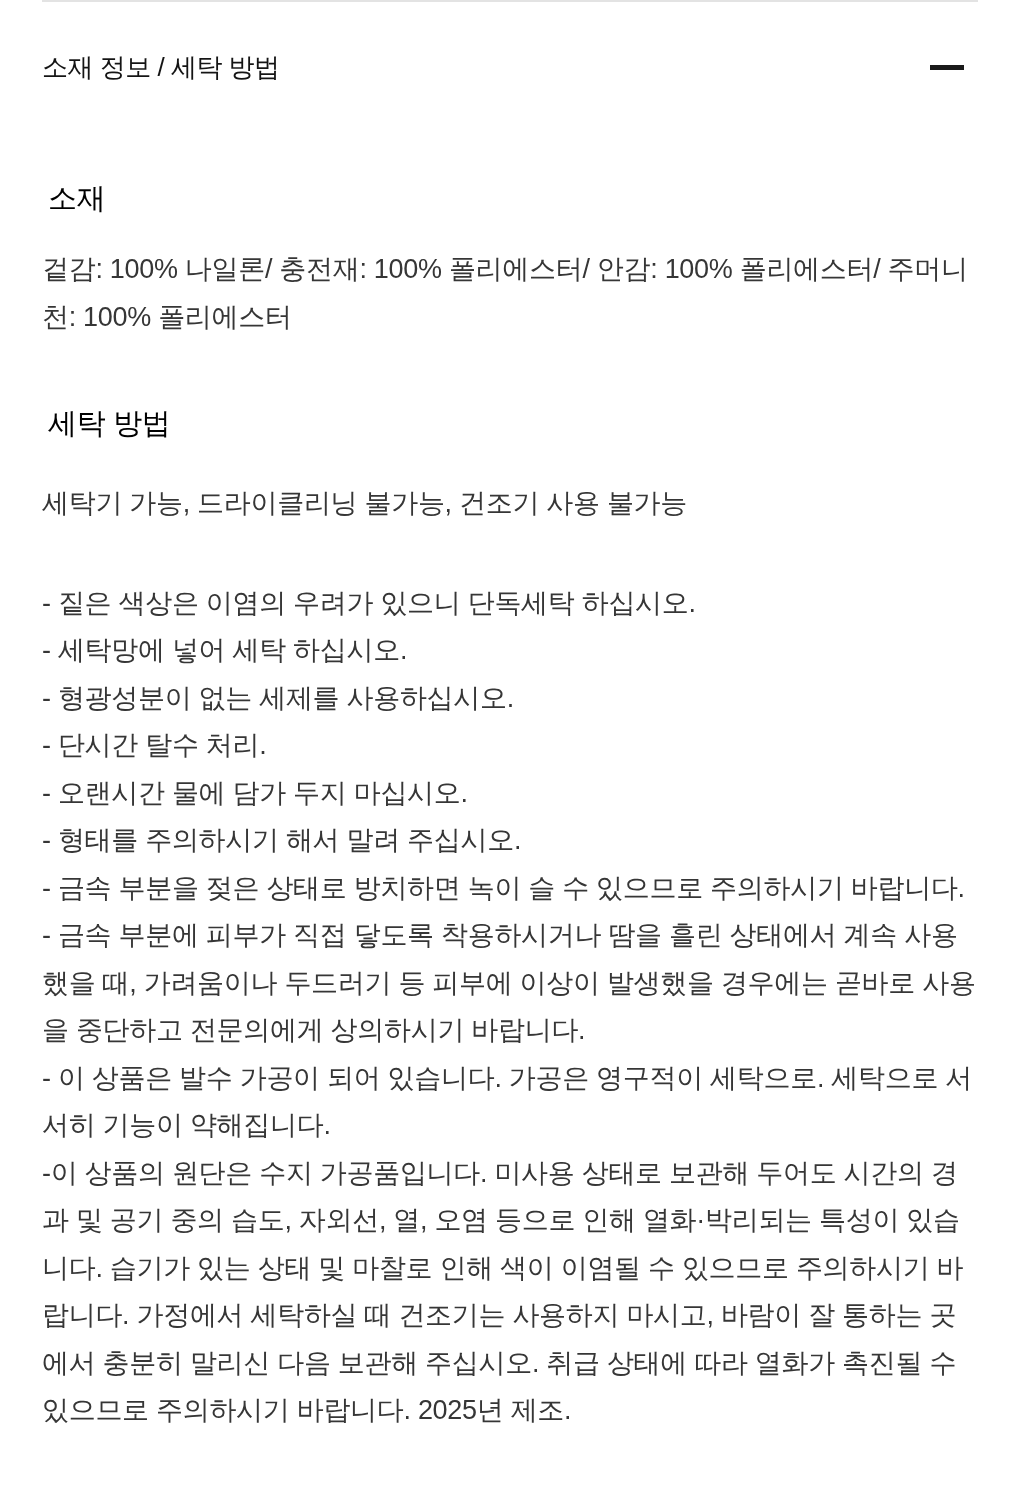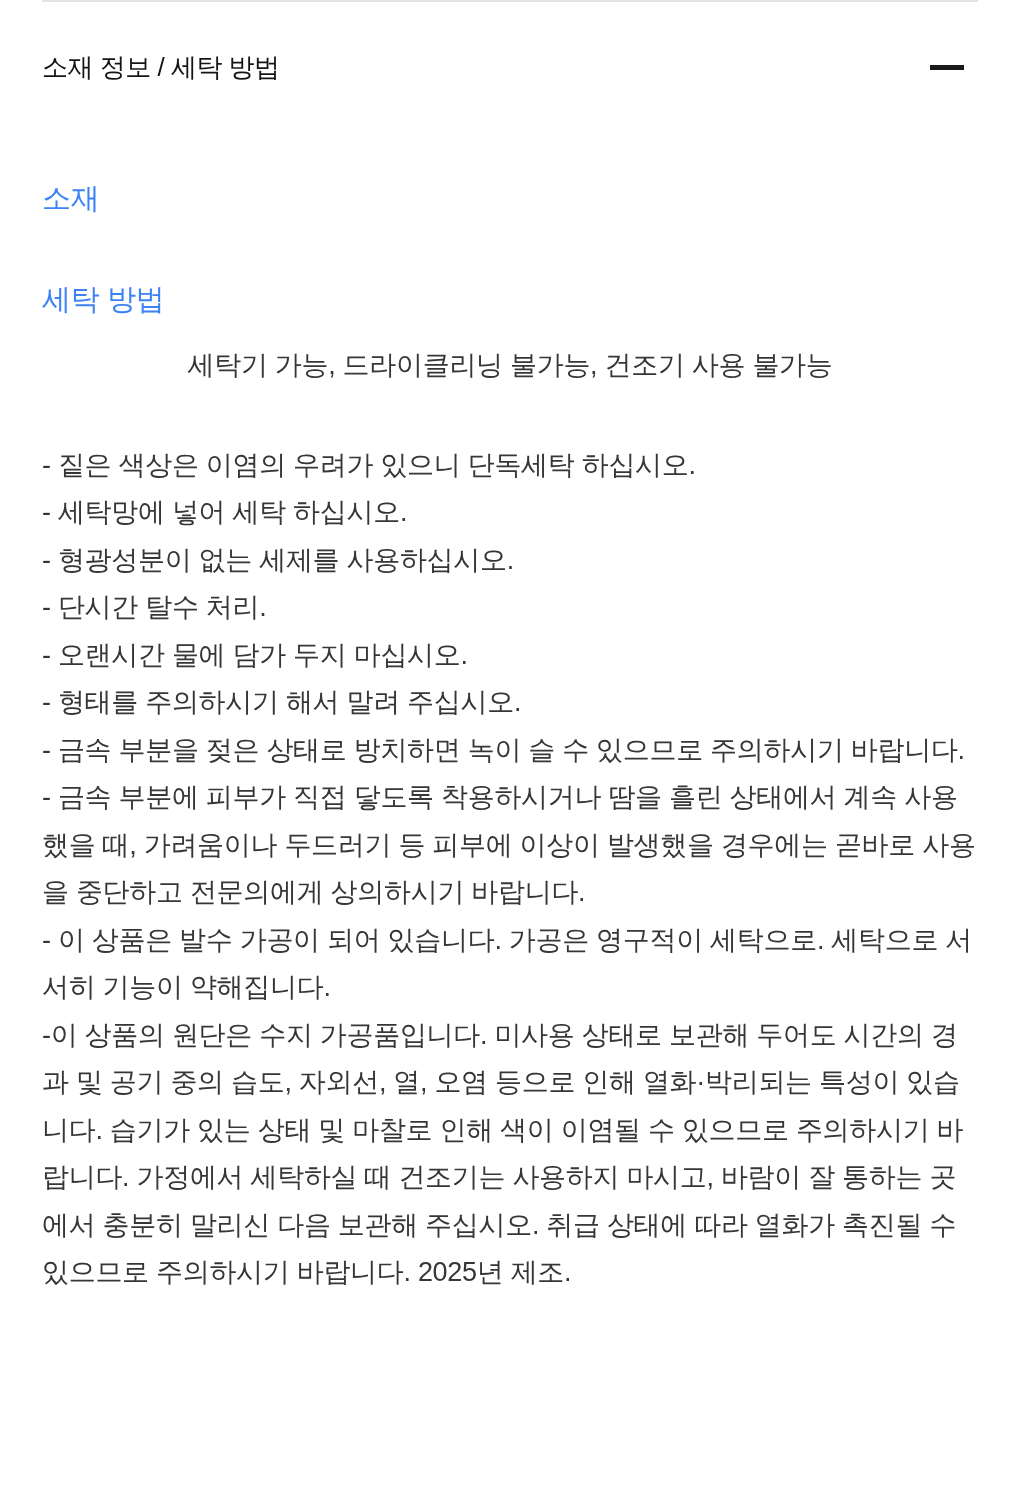--- a/index.html
+++ b/index.html
@@ -38,51 +38,53 @@
     width: 34px;
     height: 5px;
     background: #1a1a1a;
     margin-right: 14px;
     flex: 0 0 auto;
   }
   .section-heading {
     font-size: 29px;
     line-height: 38px;
     font-weight: 400;
-    color: #3b82f6;
+    color: #000000;
     letter-spacing: -0.3px;
+    margin-left: 6px;
   }
   .heading-material { margin-top: 95px; }
   .heading-care     { margin-top: 63px; }
   .body-text {
     font-size: 27px;
     line-height: 47.5px;
     letter-spacing: -0.3px;
     color: #363636;
     word-break: break-all;
   }
   .composition-text { margin-top: 29px; }
-  .care-summary     { margin-top: 24px; text-align: center; }
+  .care-summary     { margin-top: 38px; }
   .care-instructions { margin-top: 52px; }
   .care-instruction  { }
 </style>
 </head>
 <body>
 
 <div class="panel">
 
   <div class="top-divider"></div>
 
   <div class="accordion-header">
     <div class="accordion-title">소재 정보 / 세탁 방법</div>
     <span class="minus-icon"></span>
   </div>
 
   <h2 class="section-heading heading-material">소재</h2>
 
+  <p class="body-text composition-text">겉감: 100% 나일론/ 충전재: 100% 폴리에스터/ 안감: 100% 폴리에스터/ 주머니 천: 100% 폴리에스터</p>
 
   <h2 class="section-heading heading-care">세탁 방법</h2>
 
   <p class="body-text care-summary">세탁기 가능, 드라이클리닝 불가능, 건조기 사용 불가능</p>
 
   <div class="body-text care-instructions">
       <div class="care-instruction">- 짙은 색상은 이염의 우려가 있으니 단독세탁 하십시오.</div>
       <div class="care-instruction">- 세탁망에 넣어 세탁 하십시오.</div>
       <div class="care-instruction">- 형광성분이 없는 세제를 사용하십시오.</div>
       <div class="care-instruction">- 단시간 탈수 처리.</div>

